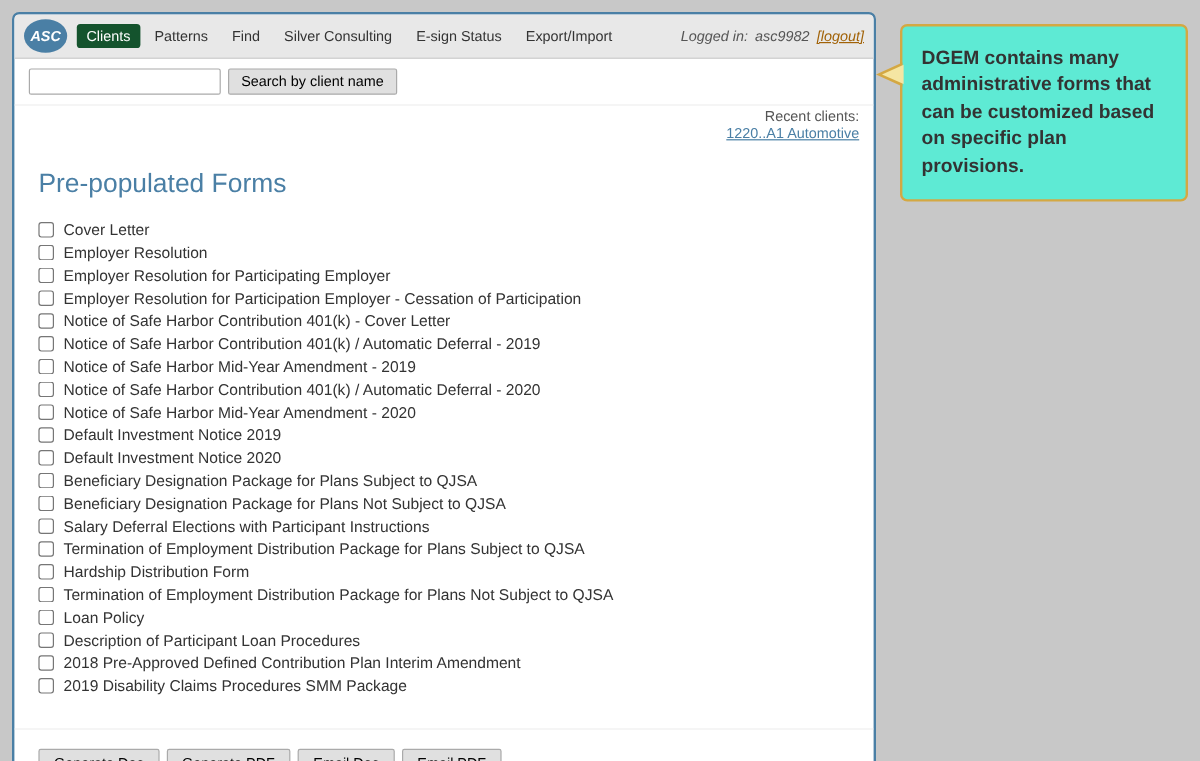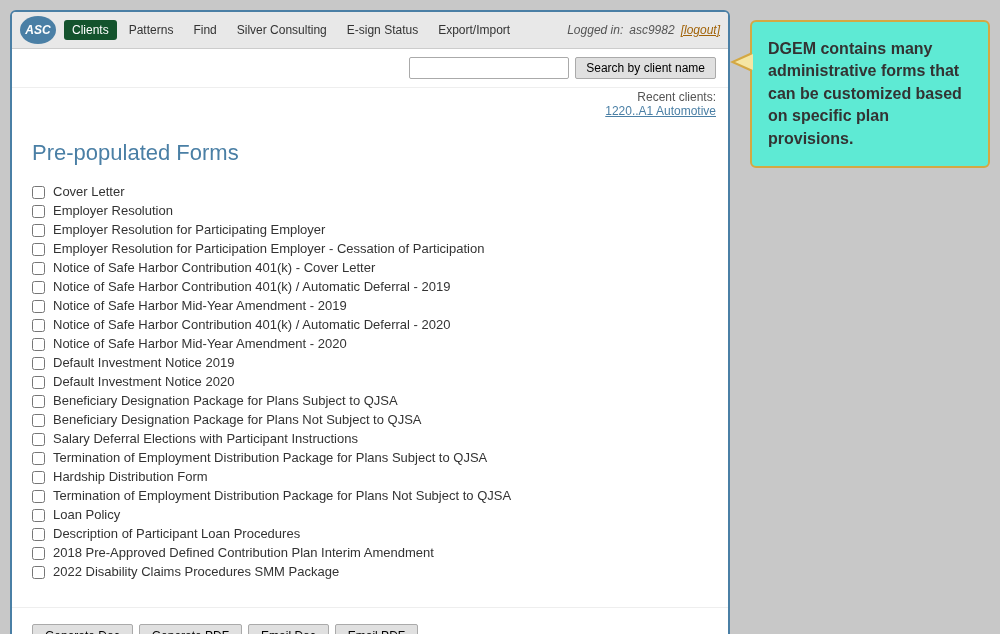--- a/index.html
+++ b/index.html
@@ -76,21 +76,20 @@
       font-style: italic;
     }
     .logout-link {
       color: #a16207;
       cursor: pointer;
       text-decoration: underline;
     }
     .search-area {
       display: flex;
       align-items: center;
-      justify-content: flex-end;
       padding: 8px 12px;
       gap: 6px;
       border-bottom: 1px solid #eee;
     }
     .search-input {
       border: 1px solid #aaa;
       padding: 3px 6px;
       font-size: 12px;
       width: 160px;
       border-radius: 2px;
@@ -123,21 +122,21 @@
       color: #4a7fa5;
       font-weight: normal;
       margin-bottom: 16px;
     }
     .form-list {
       list-style: none;
       padding: 0;
     }
     .form-list li {
       display: flex;
-      align-items: flex-end;
+      align-items: center;
       padding: 2px 0;
       font-size: 13px;
       color: #333;
     }
     .form-list li input[type="checkbox"] {
       margin-right: 8px;
       flex-shrink: 0;
     }
     .form-list li label {
       cursor: pointer;
@@ -312,21 +311,21 @@
           <li>
             <input type="checkbox" id="form-19" style="">
             <label for="form-19">Description of Participant Loan Procedures</label>
           </li>
           <li>
             <input type="checkbox" id="form-20" style="">
             <label for="form-20">2018 Pre-Approved Defined Contribution Plan Interim Amendment</label>
           </li>
           <li>
             <input type="checkbox" id="form-21" style="">
-            <label for="form-21">2022 Disability Claims Procedures SMM Package</label>
+            <label for="form-21">2019 Disability Claims Procedures SMM Package</label>
           </li>
         </ul>
     </div>
 
     <div class="bottom-buttons" id="bottom-buttons-container">
 
     <button class="action-button">Generate Doc</button>
         <button class="action-button">Generate PDF</button>
         <button class="action-button">Email Doc</button>
         <button class="action-button">Email PDF</button>

